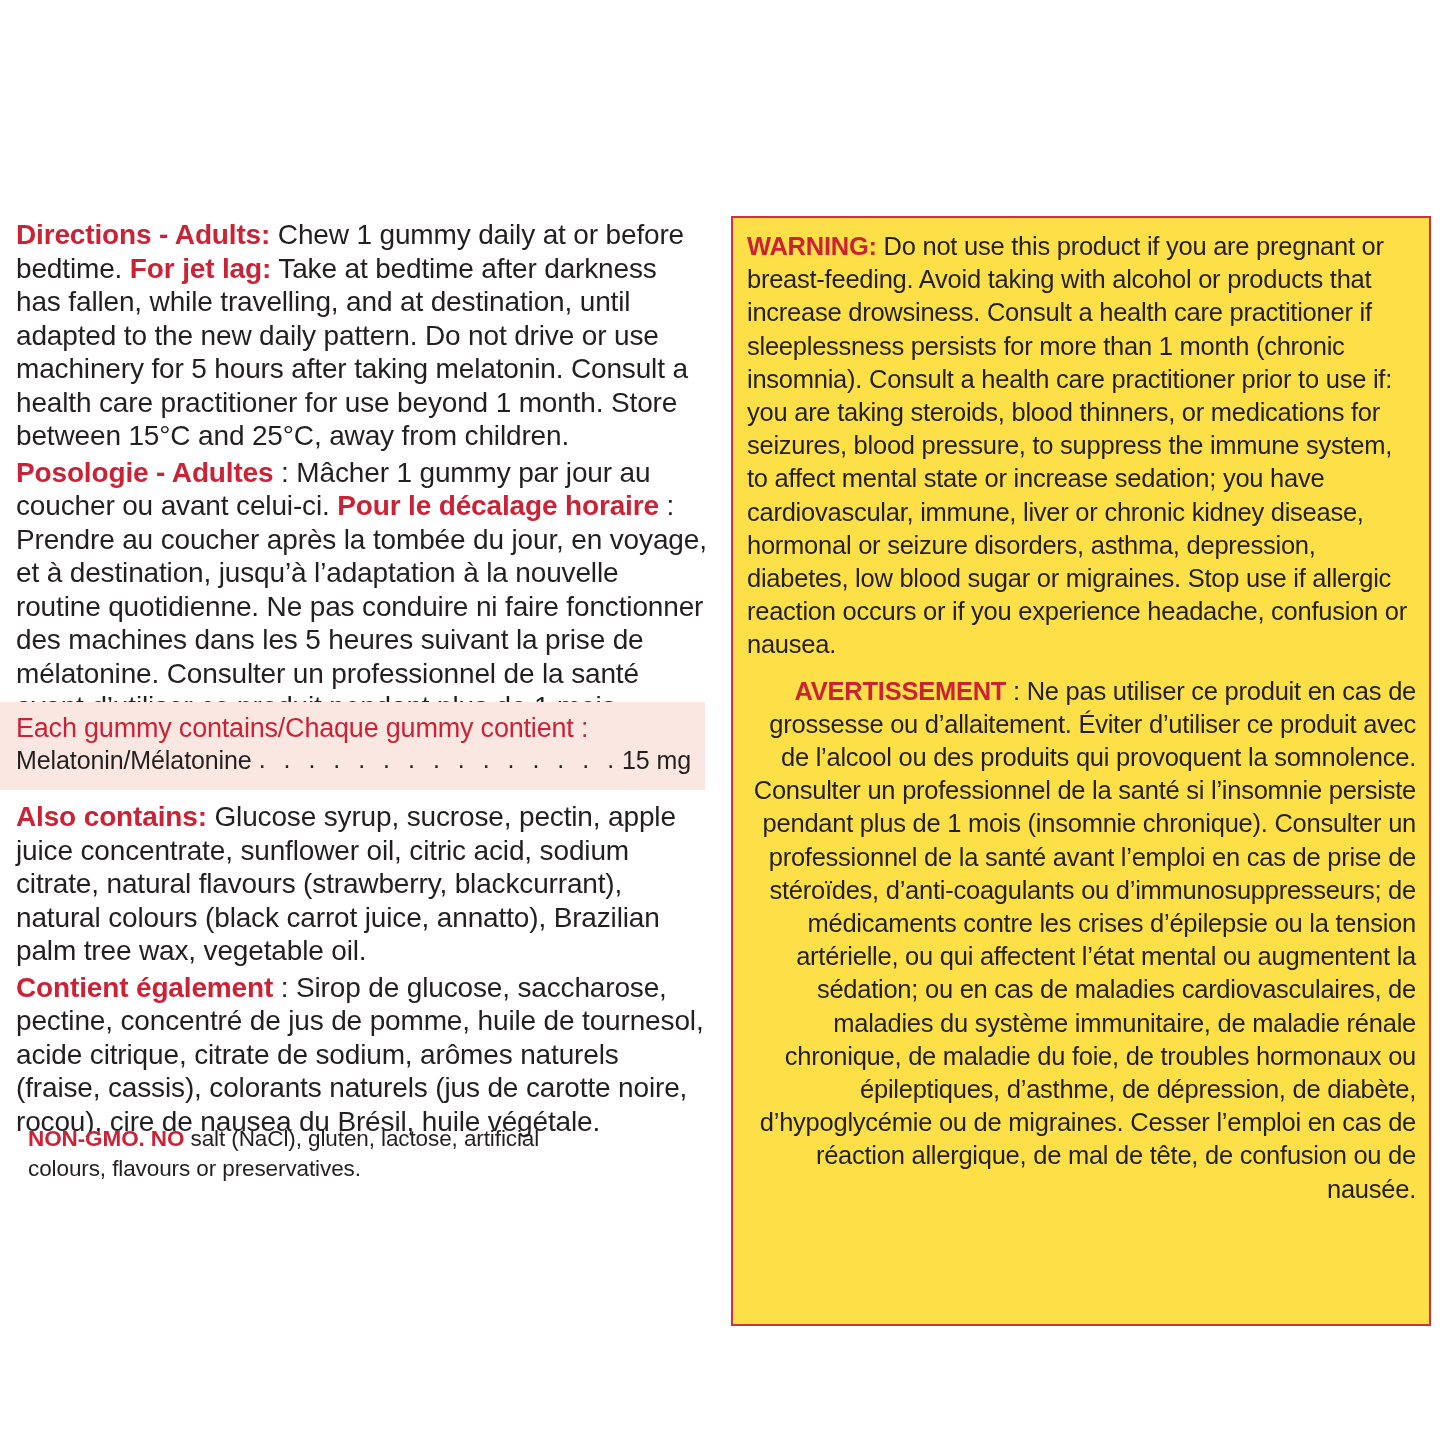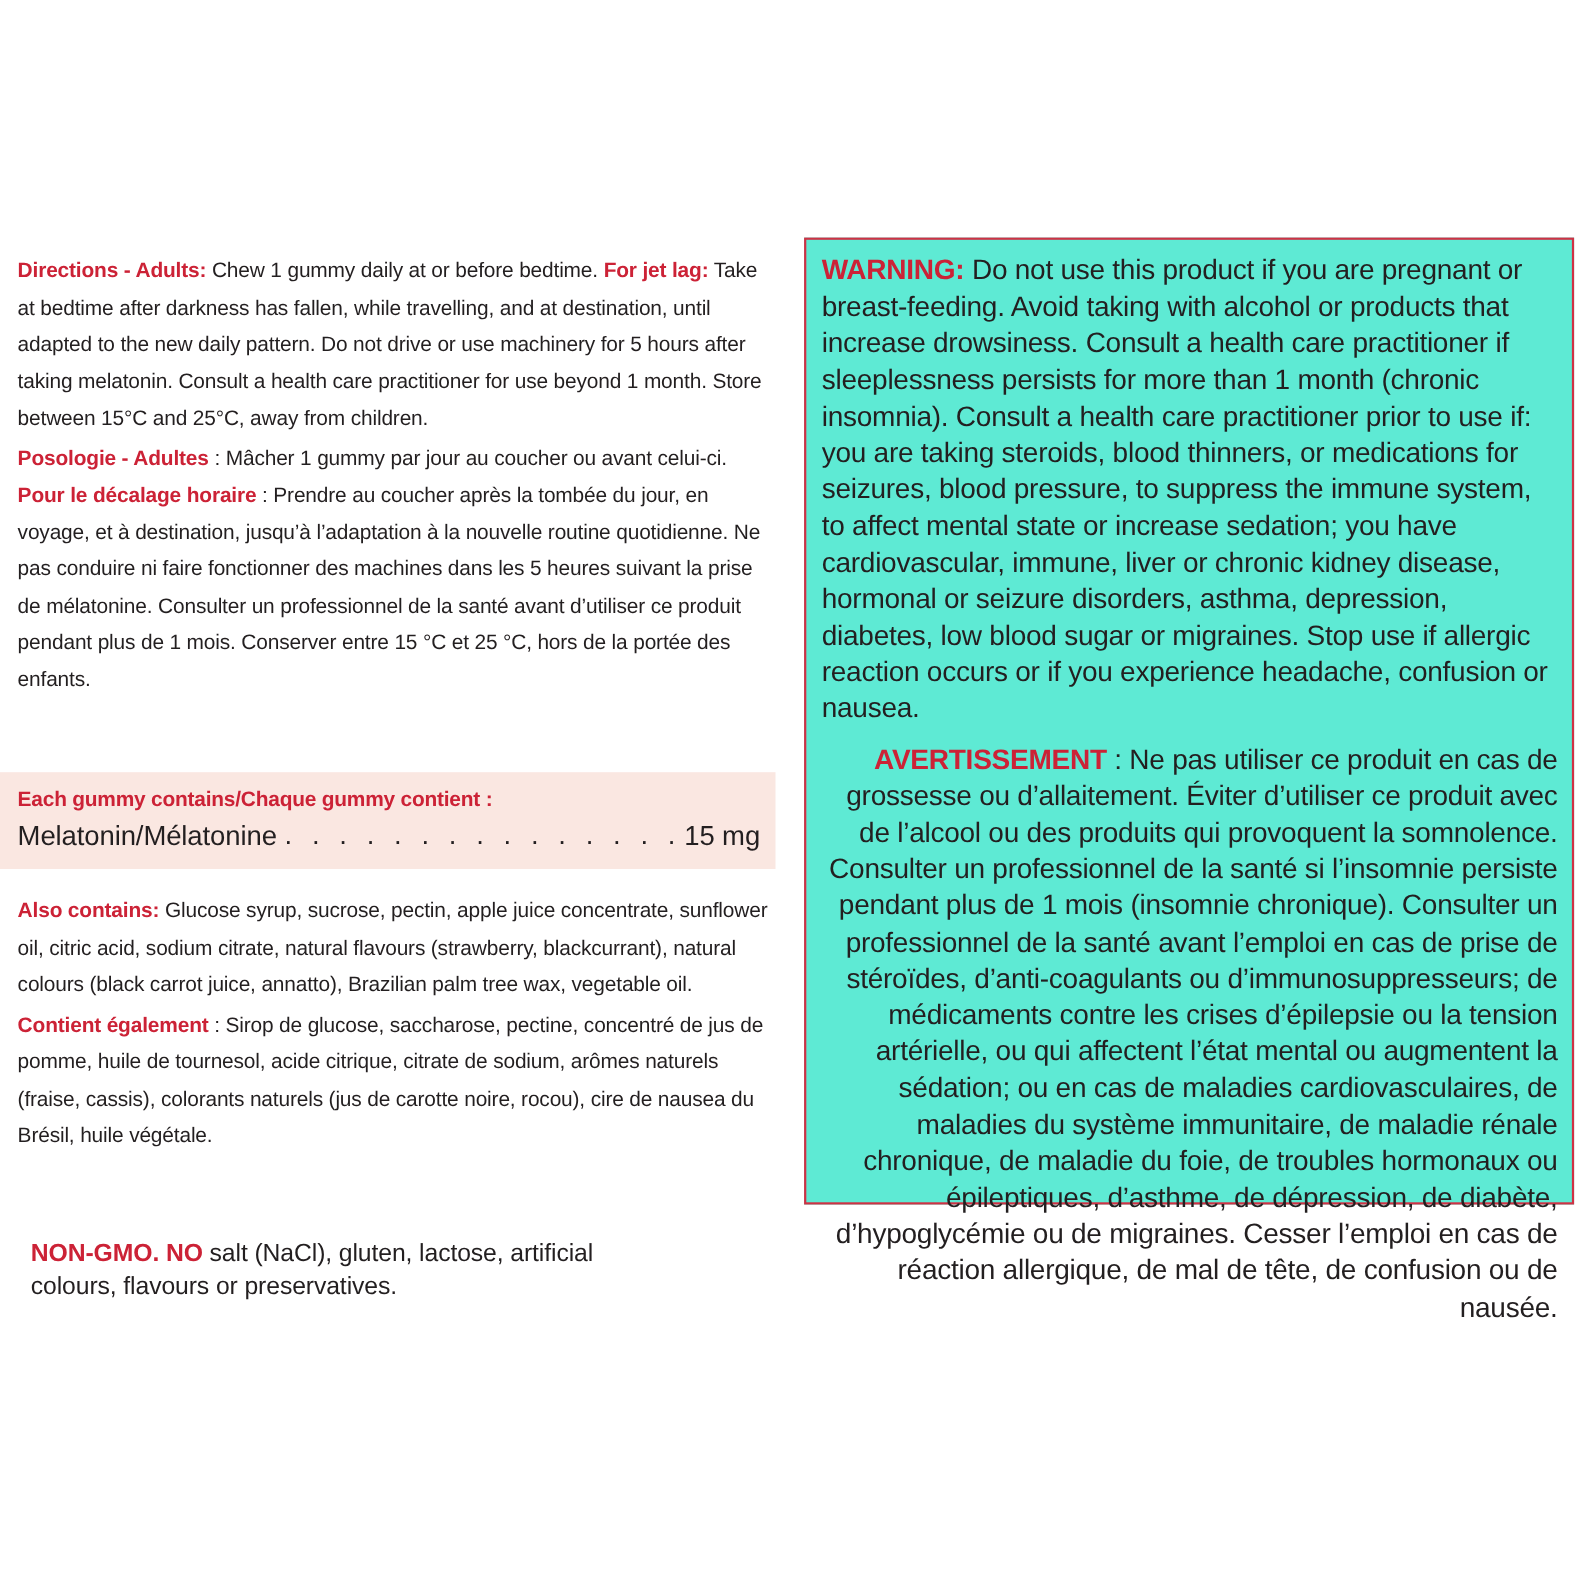--- a/index.html
+++ b/index.html
@@ -25,24 +25,24 @@
 
   
   .col-left {
     position: absolute;
     left: 16px;
     top: 218px;
     width: 692px;
   }
 
   .para {
-    font-size: 19px;
+    font-size: 28px;
     line-height: 33.5px;
     letter-spacing: -0.15px;
-    margin: 12px 0 0 0;
+    margin: 0 0 0 0;
     text-align: left;
   }
   .para + .para { margin-top: 3px; }
 
   .hd {
     color: #cc2236;
     font-weight: bold;
   }
 
   
@@ -52,22 +52,22 @@
     top: 702px;
     width: 705px;
     height: 88px;
     background: #fae7e1;
   }
   .panel-pink .panel-inner {
     padding: 10px 14px 0 16px;
   }
   .panel-title {
     color: #cc2236;
-    font-weight: bold;
-    font-size: 19px;
+    font-weight: normal;
+    font-size: 27px;
     line-height: 32px;
     letter-spacing: -0.2px;
   }
   .panel-row {
     font-size: 25px;
     line-height: 33px;
     display: flex;
     align-items: center;
     white-space: nowrap;
     letter-spacing: -0.1px;
@@ -107,24 +107,24 @@
     top: 1112px;
     width: 540px;
   }
 
   
   .warn-box {
     position: absolute;
     left: 731px;
     top: 216px;
     width: 700px;
-    height: 879px;
+    height: 1110px;
     border: 2px solid #cf3144;
     box-sizing: border-box;
-    background: #5eead4;
+    background: #fde047;
   }
   .warn-inner {
     padding: 12px 13px 0 14px;
   }
   .warn-para {
     font-size: 25.5px;
     line-height: 33.2px;
     letter-spacing: -0.25px;
     margin: 0;
   }

